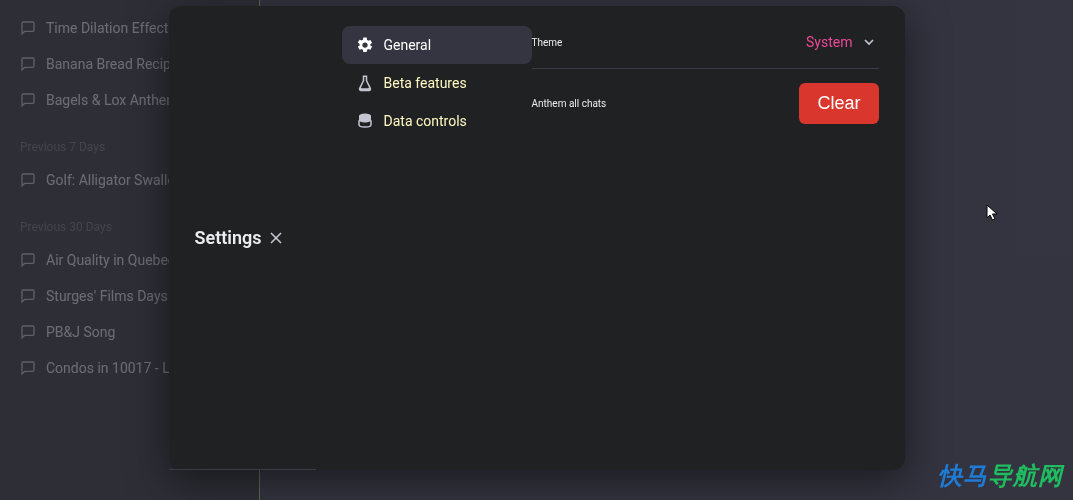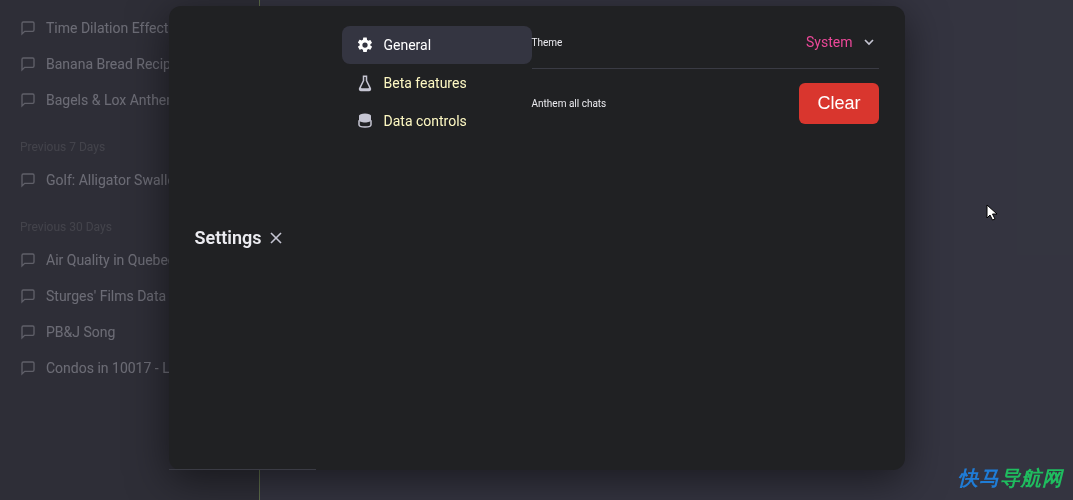--- a/index.html
+++ b/index.html
@@ -145,21 +145,21 @@
       font-size: 18px;
       padding: 10px 18px;
       border-radius: 6px;
       cursor: pointer;
     }
 
     .watermark {
       position: absolute;
       right: 10px;
       bottom: 8px;
-      font-size: 20px;
+      font-size: 24px;
       font-weight: 700;
       font-style: italic;
       letter-spacing: 1px;
       white-space: nowrap;
     }
     .wm-blue { color: #1f7cd6; }
     .wm-green { color: #1fbd5f; }
 
     .cursor {
       position: absolute;
@@ -221,21 +221,21 @@
           </svg>
       </span>
       <span class="label">Air Quality in Quebec</span>
     </div>
     <div class="side-item">
       <span class="chat-icon">
         <svg width="16" height="16" viewBox="0 0 24 24" fill="none" stroke="#ececf1" stroke-width="2">
             <path d="M21 15a2 2 0 0 1-2 2H7l-4 4V5a2 2 0 0 1 2-2h14a2 2 0 0 1 2 2z"></path>
           </svg>
       </span>
-      <span class="label">Sturges' Films Data</span>
+      <span class="label">Sturges' Films Days</span>
     </div>
     <div class="side-item">
       <span class="chat-icon">
         <svg width="16" height="16" viewBox="0 0 24 24" fill="none" stroke="#ececf1" stroke-width="2">
             <path d="M21 15a2 2 0 0 1-2 2H7l-4 4V5a2 2 0 0 1 2-2h14a2 2 0 0 1 2 2z"></path>
           </svg>
       </span>
       <span class="label">PB&amp;J Song</span>
       <span class="actions">
         <span>

